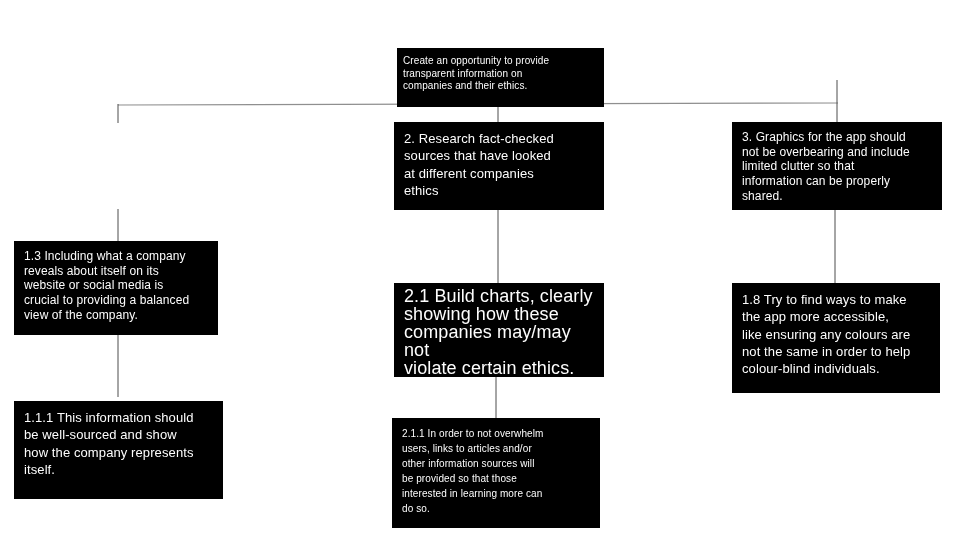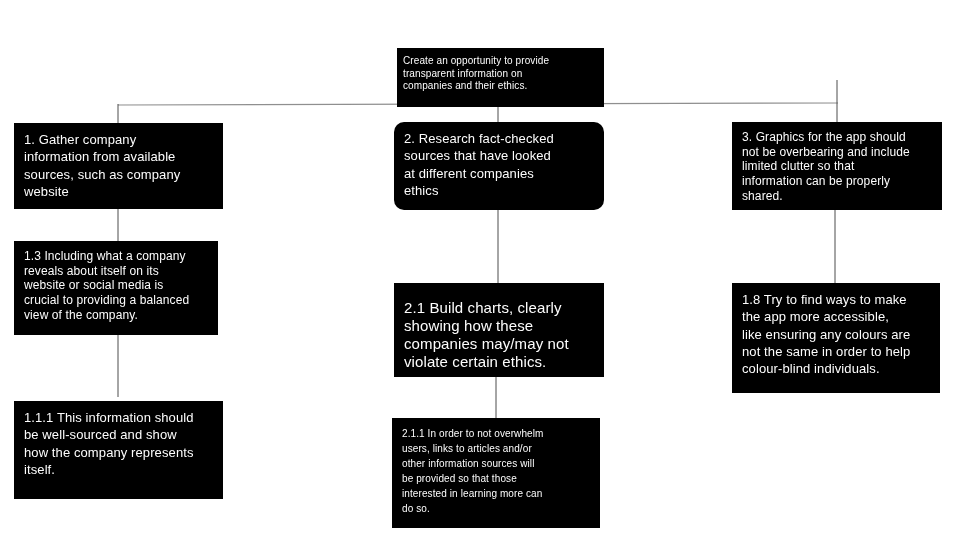--- a/index.html
+++ b/index.html
@@ -29,25 +29,25 @@
     color: #fdfdfd;
     white-space: pre-line;
     overflow: hidden;
     padding: 8px 10px;
     letter-spacing: 0.1px;
   }
   .fs10 { font-size: 10px;   line-height: 12.5px; padding: 7px 6px; }
   .fs11 { font-size: 12px;   line-height: 14.7px; }
   .fs115{ font-size: 10px; line-height: 15px;   }
   .fs13 { font-size: 13px;   line-height: 17.3px; }
-  .fs135{ font-size: 15px; line-height: 18px;   padding-top: 16px; }
+  .fs135{ font-size: 18px; line-height: 18px;   padding-top: 4px; }
 
   .n-root { left: 397px; top: 20px;  width: 207px; height: 59px; margin-top: 28px;  }
   .n-1    { left: 14px;  top: 123px; width: 209px; height: 86px;  }
-  .n-2    { left: 394px; top: 122px; width: 210px; height: 88px; border-radius: 10px;  }
+  .n-2    { left: 394px; top: 122px; width: 210px; height: 88px;  }
   .n-3    { left: 732px; top: 122px; width: 210px; height: 88px;  }
   .n-1-1  { left: 14px;  top: 241px; width: 204px; height: 94px;  }
   .n-2-1  { left: 394px; top: 283px; width: 210px; height: 94px;  }
   .n-3-1  { left: 732px; top: 283px; width: 208px; height: 110px; }
   .n-1-1-1{ left: 14px;  top: 401px; width: 209px; height: 98px;  }
   .n-2-1-1{ left: 392px; top: 418px; width: 208px; height: 110px; }
 </style>
 </head>
 <body>
 
@@ -69,24 +69,20 @@
     <line x1="498" y1="210" x2="498" y2="283" stroke="#4d4d4d" stroke-width="1"></line>
     <line x1="496" y1="377" x2="496" y2="418" stroke="#4d4d4d" stroke-width="1"></line>
 
     <line x1="835" y1="210" x2="835" y2="283" stroke="#4d4d4d" stroke-width="1"></line>
   </svg>
 
   <div class="node fs10 n-root">Create an opportunity to provide
 transparent information on
 companies and their ethics.</div>
 
-  <div class="node fs13 n-1">1. Gather company
-information from available
-sources, such as company
-website</div>
   <div class="node fs13 n-2">2. Research fact-checked
 sources that have looked
 at different companies
 ethics</div>
   <div class="node fs11 n-3">3. Graphics for the app should
 not be overbearing and include
 limited clutter so that
 information can be properly
 shared.</div>
 

